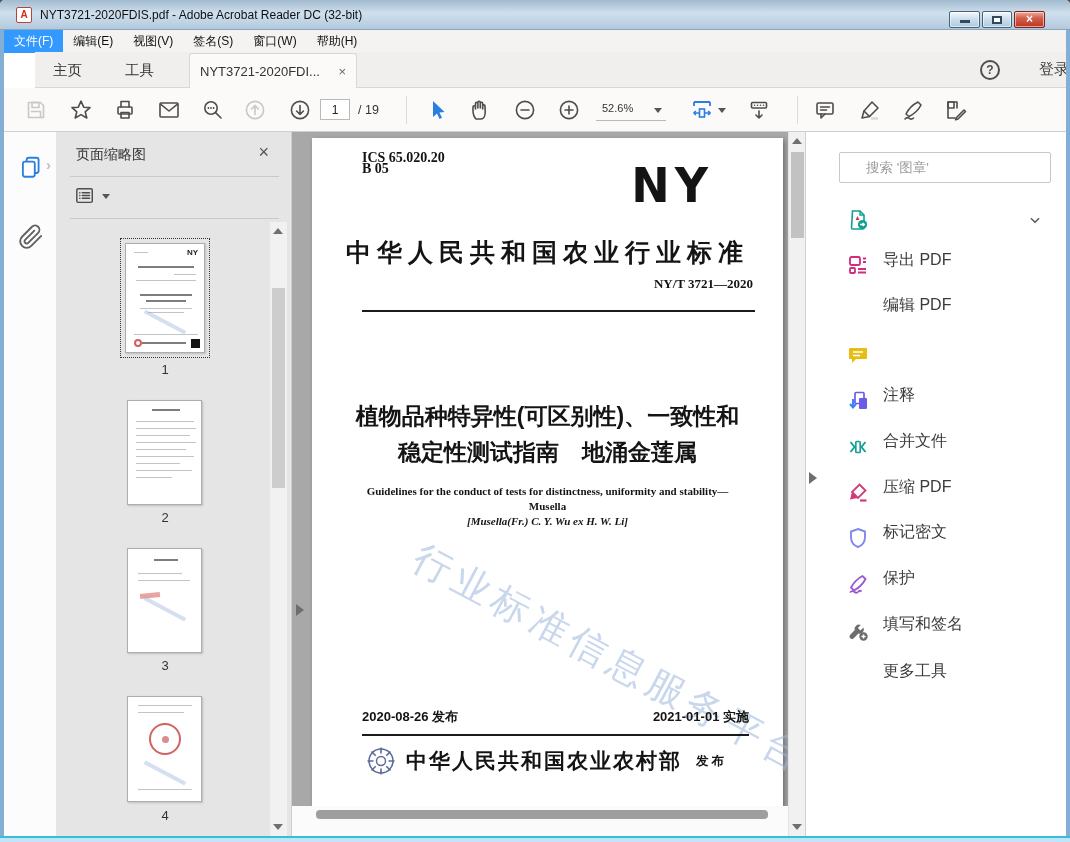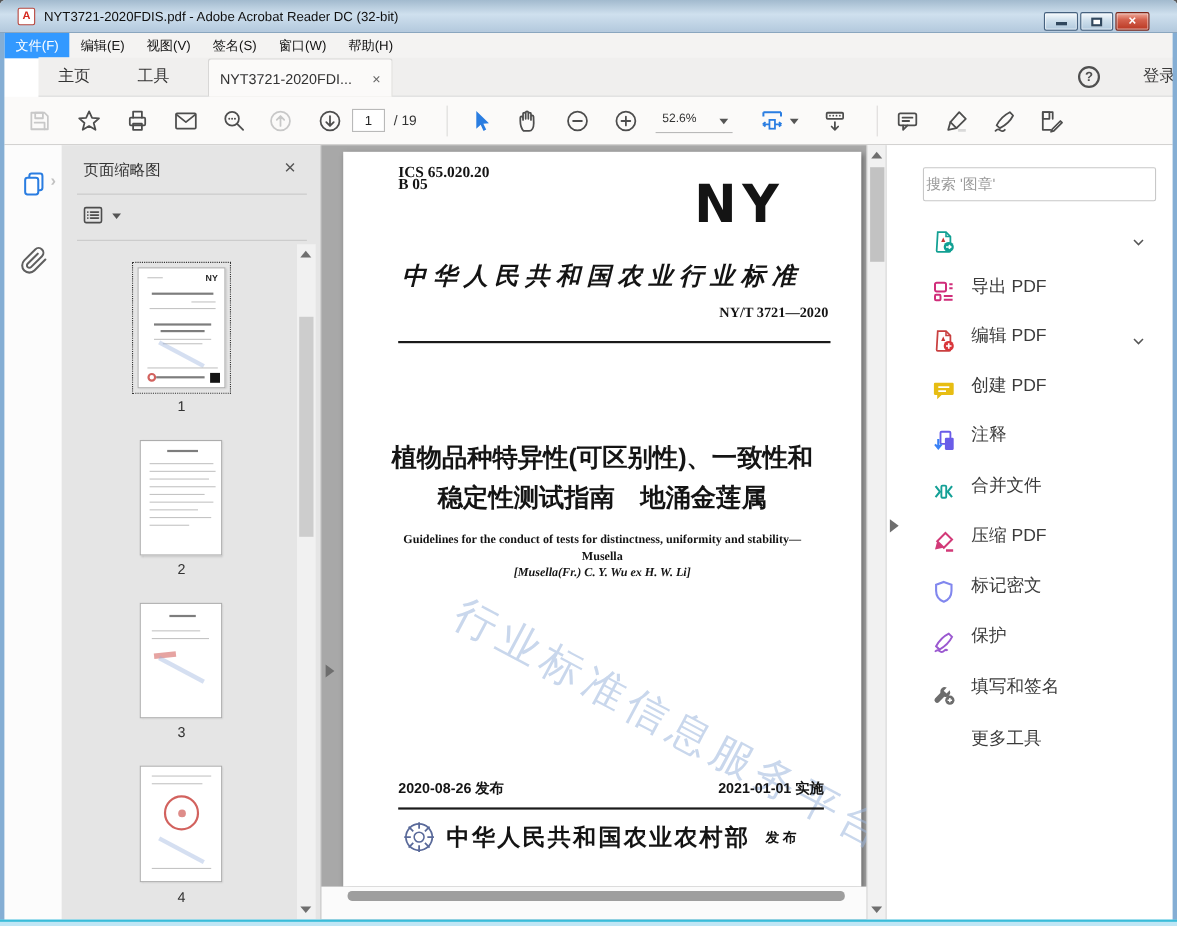--- a/index.html
+++ b/index.html
@@ -94,43 +94,43 @@
   .vscroll { position:absolute; left:788px; top:132px; width:17px; height:704px; background:#f1f1f1;
     border-left:1px solid #e2e2e2; }
   .vscroll-thumb { position:absolute; left:2px; top:20px; width:13px; height:86px; background:#c2c2c2; }
 
   
   .page * { color:#141414; }
   .ics { position:absolute; left:50px; top:14px; font-family:"Liberation Serif",serif; font-weight:bold;
     font-size:14px; line-height:11px; }
   .ny-logo { position:absolute; right:70px; top:20px; font-size:46px; font-weight:bold;
     letter-spacing:5px; font-family:"DejaVu Sans",sans-serif; transform:scaleY(1.04); }
-  .std-name { position:absolute; left:0; top:98px; width:100%; text-align:center; font-size:22px;
-    font-weight:bold; letter-spacing:6px;font-style:italic; }
+  .std-name { position:absolute; left:0; top:98px; width:100%; text-align:center; font-size:25px;
+    font-weight:bold; letter-spacing:6px; }
   .std-no { position:absolute; right:30px; top:138px; font-family:"Liberation Serif",serif;
     font-weight:bold; font-size:13px; }
   .rule { position:absolute; left:50px; right:28px; top:172px; border-top:2px solid #1a1a1a; }
   .doc-title { position:absolute; left:0; top:260px; width:100%; text-align:center; font-size:23px;
     font-weight:bold; line-height:36px; }
   .doc-en { position:absolute; left:0; top:346px; width:100%; text-align:center;
     font-family:"Liberation Serif",serif; font-weight:bold; font-size:11px; line-height:15px; }
   .doc-en .it { font-style:italic; }
   .watermark { position:absolute; left:104px; top:392px; width:480px; font-size:38px; letter-spacing:6px;
     color:#9db7dd; opacity:.55; transform:rotate(28deg); transform-origin:left center; white-space:nowrap; }
   .dates { position:absolute; left:50px; right:34px; top:570px; display:flex; justify-content:space-between;
     font-size:13px; font-weight:bold; border-bottom:2px solid #1a1a1a; padding-bottom:8px; }
   .publisher { position:absolute; left:54px; top:608px; display:flex; align-items:center; }
   .pub-name { font-size:21px; font-weight:bold; letter-spacing:2px; margin-left:10px; }
   .pub-label { font-size:12.5px; font-weight:bold; letter-spacing:3px; margin-left:14px; }
 
   
   .right-panel { position:absolute; left:805px; top:132px; width:261px; height:704px; background:#fff;
     border-left:1px solid #d0d0d0; }
   .search-input { position:absolute; left:33px; top:20px; width:212px; height:31px; border:1px solid #c8c8c8;
-    border-radius:2px; padding:0 2px; font-size:13.5px; color:#333; background:#fff; outline:none;
+    border-radius:2px; padding:0 26px; font-size:13.5px; color:#333; background:#fff; outline:none;
     font-family:"Liberation Sans",sans-serif; }
   .search-input::placeholder { color:#9a9a9a; }
   .tool-row { position:absolute; left:0; width:261px; height:30px; cursor:default; }
   .ticon { position:absolute; left:40px; top:3px; width:24px; height:24px; }
   .tlabel { position:absolute; left:77px; top:5px; font-size:16px; color:#3b3b3b; white-space:nowrap;margin-top:40px; }
   .chev { position:absolute; left:222px; top:8px; width:14px; height:14px; }
 
   
   .border-left, .border-right { position:absolute; top:30px; bottom:0; width:4px; background:#85aed4; }
   .border-left { left:0; } .border-right { right:0; }
@@ -466,37 +466,20 @@
       <span class="ticon">
         <svg width="24" height="24" viewBox="0 0 24 24">
             <rect x="4" y="4" width="10" height="8" rx="1.5" stroke="#d02d7a" fill="none" stroke-width="1.8"></rect>
             <rect x="4" y="15" width="5" height="5" rx="1" stroke="#d02d7a" fill="none" stroke-width="1.8"></rect>
             <path d="M12 16h8M12 19.5h8M17 5.5h3M17 9h3" stroke="#d02d7a" fill="none" stroke-width="1.8"></path>
           </svg>
         </span>
       <span class="tlabel">编辑 PDF</span>
     </div>
 
-    <div class="tool-row" style="top:163px">
-      <span class="ticon">
-        <svg width="24" height="24" viewBox="0 0 24 24">
-            <path d="M6.5 3h7.5l4 4v13a1 1 0 0 1-1 1h-10.5a1 1 0 0 1-1-1z" stroke="#c94040" fill="none" stroke-width="1.6"></path>
-            <path d="M14 3v4h4" stroke="#c94040" fill="none" stroke-width="1.4"></path>
-            <path d="M9.6 12l1.9-4 1.9 4z" fill="#c93636"></path>
-            <circle cx="16.5" cy="16.5" r="4.6" fill="#d9363a"></circle>
-            <path d="M16.5 14v5M14 16.5h5" stroke="#fff" fill="none" stroke-width="1.5"></path>
-          </svg>
-        </span>
-      <span class="tlabel">创建 PDF</span>
-      <span class="chev">
-        <svg width="14" height="14" viewBox="0 0 24 24">
-            <polyline points="5,9 12,16 19,9" stroke="#555" fill="none" stroke-width="2.4"></polyline>
-          </svg>
-        </span>
-    </div>
 
     <div class="tool-row" style="top:254px">
       <span class="ticon">
         <svg width="24" height="24" viewBox="0 0 24 24">
             <rect x="9" y="3.5" width="9" height="11" rx="1" stroke="#6a5ce8" fill="#fff" stroke-width="1.7"></rect>
             <rect x="13" y="9" width="8" height="11" rx="1" fill="#6a5ce8"></rect>
             <path d="M7 10v8M4 15l3 3.5L10 15" stroke="#3b82f6" fill="none" stroke-width="2"></path>
           </svg>
         </span>
       <span class="tlabel">合并文件</span>

